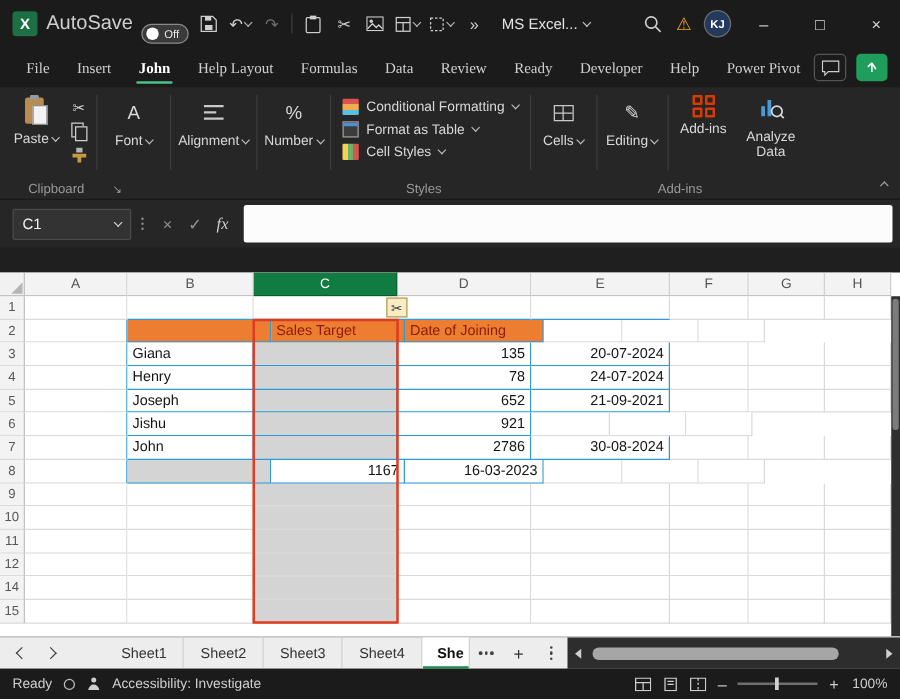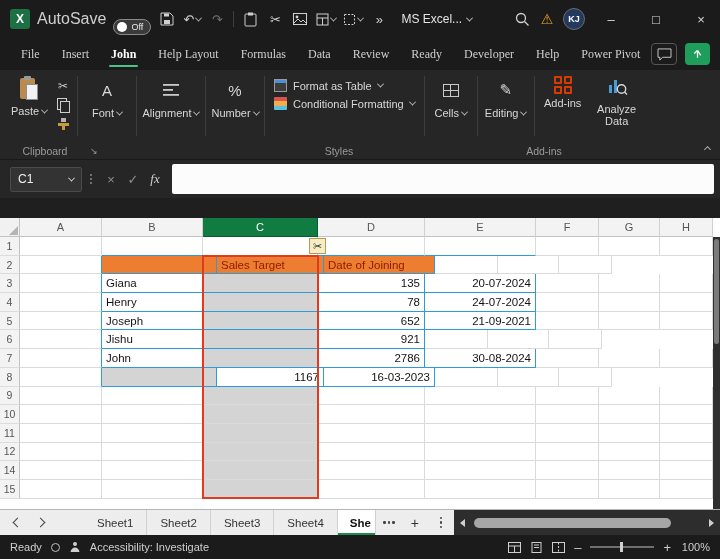--- a/index.html
+++ b/index.html
@@ -81,21 +81,21 @@
                  linear-gradient(#c9c9c9,#c9c9c9) 0 50%/100% 1px no-repeat; }
   .addins-icon { display:grid; grid-template-columns:8px 8px; grid-auto-rows:8px; gap:2px; }
   .addins-icon i { border:2px solid #d83b01; border-radius:1px; }
   .ribbon-labels { position:absolute; left:0; right:0; bottom:1px; height:15px; font-size:10.5px; color:#9a9a9a; }
   .glabel { position:absolute; bottom:1px; text-align:center; }
   .launcher { position:absolute; bottom:2px; font-size:9px; color:#9a9a9a; cursor:pointer; }
   .ribbon-collapse { position:absolute; right:10px; bottom:4px; color:#bdbdbd; cursor:pointer; }
 
   
   .formulabar { height:38px; flex:0 0 38px; background:#262626; display:flex; align-items:center; padding:0 6px 0 10px; }
-  .name-box { width:72px; height:25px; background:#333333; border:1px solid #4a4a4a; border-radius:2px;
+  .name-box { width:95px; height:25px; background:#333333; border:1px solid #4a4a4a; border-radius:2px;
               display:flex; align-items:center; justify-content:space-between; padding:0 7px;
               color:#f0f0f0; font-size:12px; cursor:pointer; }
   .fb-handle { display:flex; flex-direction:column; gap:2px; margin:0 8px; }
   .fb-handle i { width:2px; height:2px; background:#8a8a8a; border-radius:50%; }
   .fb-btn { width:22px; height:22px; display:flex; align-items:center; justify-content:center;
             color:#8f8f8f; font-size:13px; cursor:pointer; }
   .fb-btn.fx { font-style:italic; font-family:"Liberation Serif", serif; color:#d0d0d0; }
   .formula-input { flex:1; height:30px; background:#fcfcfc; border-radius:2px; margin-left:6px; }
 
   .grid-gap { height:20px; flex:0 0 20px; background:#1f1f1f; }
@@ -318,27 +318,32 @@
       <div class="cgroup">
         <div class="cg-icon">%</div>
         <div class="cg-label">
             <span>Number</span>
             <span class="chev"></span>
           </div>
       </div>
       <div class="rdiv"></div>
       <div class="styles-group">
         <div class="style-row">
+          <span class="cf-icon"></span>
+          <span>Conditional Formatting</span>
+          <span class="chev"></span>
+        </div>
+        <div class="style-row">
           <span class="fat-icon"></span>
           <span>Format as Table</span>
           <span class="chev"></span>
         </div>
         <div class="style-row">
-          <span class="cf-icon"></span>
-          <span>Conditional Formatting</span>
+          <span class="cs-icon"></span>
+          <span>Cell Styles</span>
           <span class="chev"></span>
         </div>
       </div>
       <div class="rdiv"></div>
       <div class="cgroup" style="width:46px">
         <div class="cg-icon">
             <span class="tbl-grid-icon"></span>
           </div>
         <div class="cg-label">
             <span>Cells</span>

